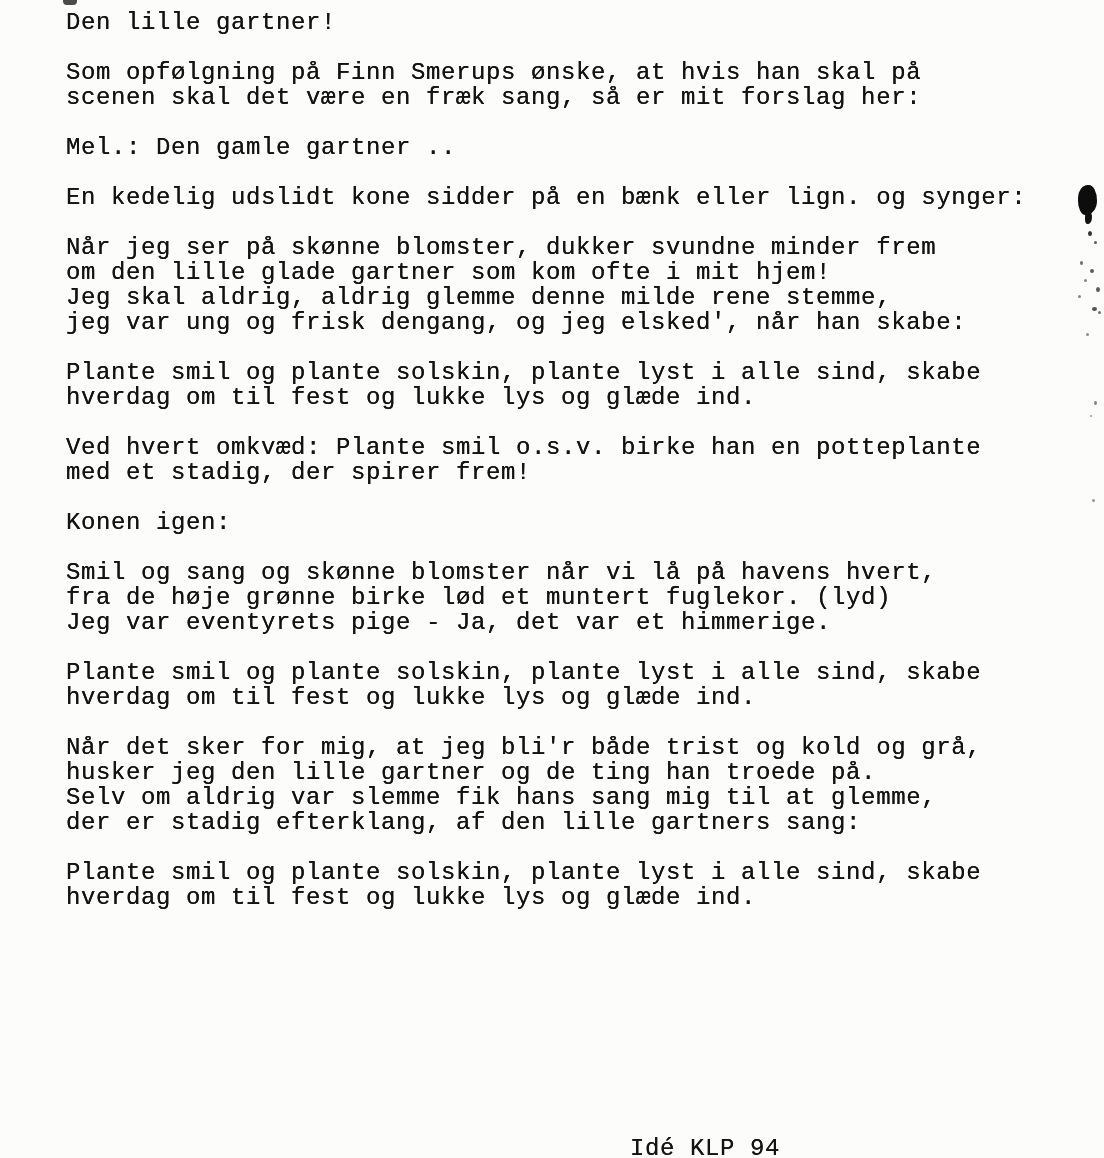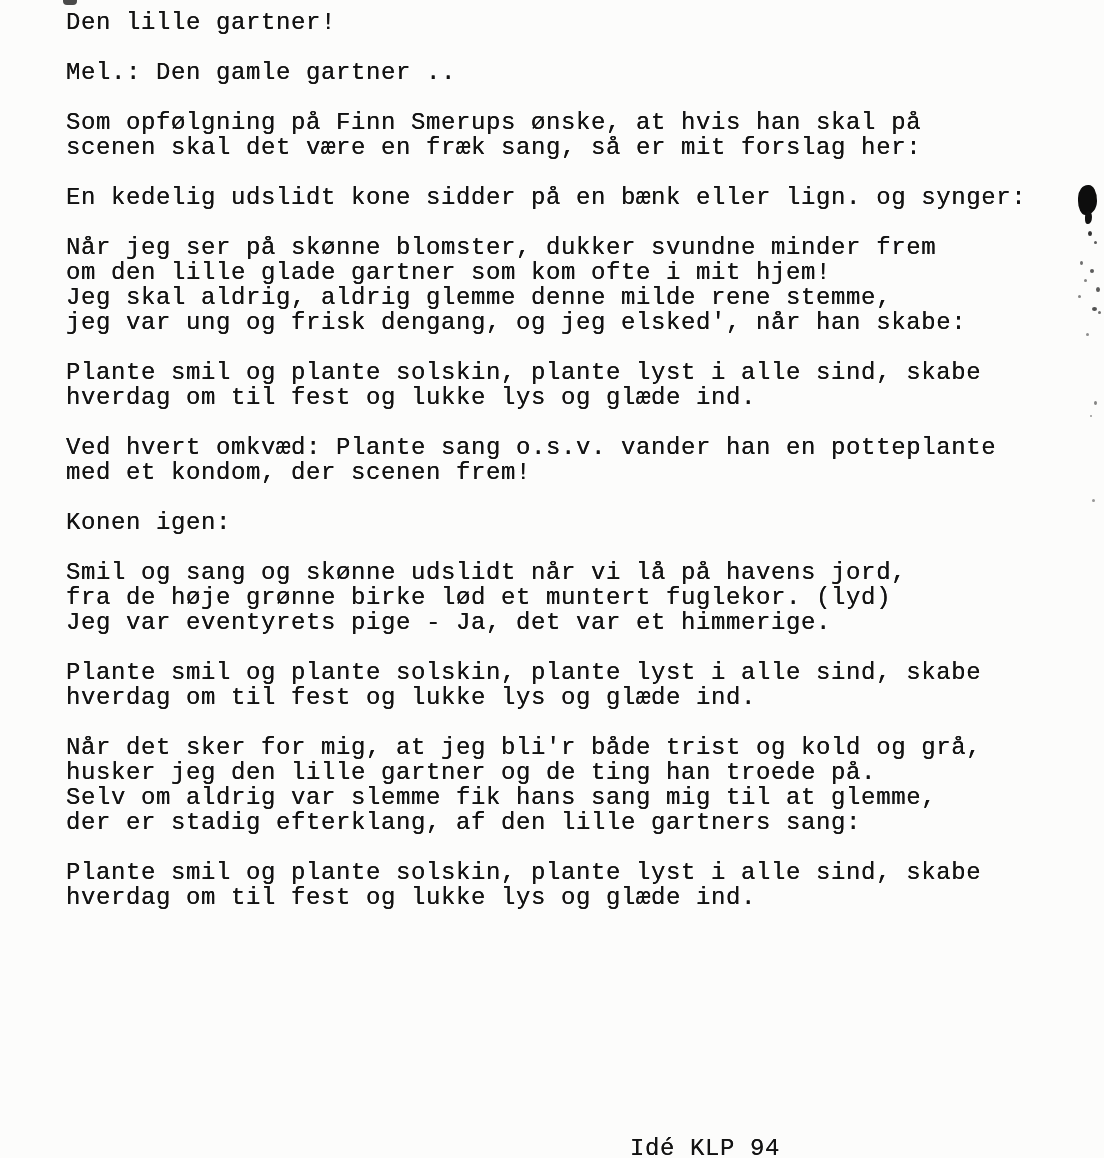--- a/index.html
+++ b/index.html
@@ -108,48 +108,48 @@
 
 <div class="page">
 
   <div class="scan-mark-top"></div>
 
   <div class="text-column" id="text-column">
       <div class="paragraph">
         <div class="text-line">Den lille gartner!</div>
       </div>
       <div class="paragraph">
-        <div class="text-line">Mel.: Den gamle gartner ..</div>
+        <div class="text-line">Som opfølgning på Finn Smerups ønske, at hvis han skal på</div>
+        <div class="text-line">scenen skal det være en fræk sang, så er mit forslag her:</div>
       </div>
       <div class="paragraph">
-        <div class="text-line">Som opfølgning på Finn Smerups ønske, at hvis han skal på</div>
-        <div class="text-line">scenen skal det være en fræk sang, så er mit forslag her:</div>
+        <div class="text-line">Mel.: Den gamle gartner ..</div>
       </div>
       <div class="paragraph">
         <div class="text-line">En kedelig udslidt kone sidder på en bænk eller lign. og synger:</div>
       </div>
       <div class="paragraph">
         <div class="text-line">Når jeg ser på skønne blomster, dukker svundne minder frem</div>
         <div class="text-line">om den lille glade gartner som kom ofte i mit hjem!</div>
         <div class="text-line">Jeg skal aldrig, aldrig glemme denne milde rene stemme,</div>
         <div class="text-line">jeg var ung og frisk dengang, og jeg elsked', når han skabe:</div>
       </div>
       <div class="paragraph">
         <div class="text-line">Plante smil og plante solskin, plante lyst i alle sind, skabe</div>
         <div class="text-line">hverdag om til fest og lukke lys og glæde ind.</div>
       </div>
       <div class="paragraph">
-        <div class="text-line">Ved hvert omkvæd: Plante sang o.s.v. vander han en potteplante</div>
-        <div class="text-line">med et kondom, der scenen frem!</div>
+        <div class="text-line">Ved hvert omkvæd: Plante smil o.s.v. birke han en potteplante</div>
+        <div class="text-line">med et stadig, der spirer frem!</div>
       </div>
       <div class="paragraph">
         <div class="text-line">Konen igen:</div>
       </div>
       <div class="paragraph">
-        <div class="text-line">Smil og sang og skønne udslidt når vi lå på havens jord,</div>
+        <div class="text-line">Smil og sang og skønne blomster når vi lå på havens hvert,</div>
         <div class="text-line">fra de høje grønne birke lød et muntert fuglekor. (lyd)</div>
         <div class="text-line">Jeg var eventyrets pige - Ja, det var et himmerige.</div>
       </div>
       <div class="paragraph">
         <div class="text-line">Plante smil og plante solskin, plante lyst i alle sind, skabe</div>
         <div class="text-line">hverdag om til fest og lukke lys og glæde ind.</div>
       </div>
       <div class="paragraph">
         <div class="text-line">Når det sker for mig, at jeg bli'r både trist og kold og grå,</div>
         <div class="text-line">husker jeg den lille gartner og de ting han troede på.</div>

